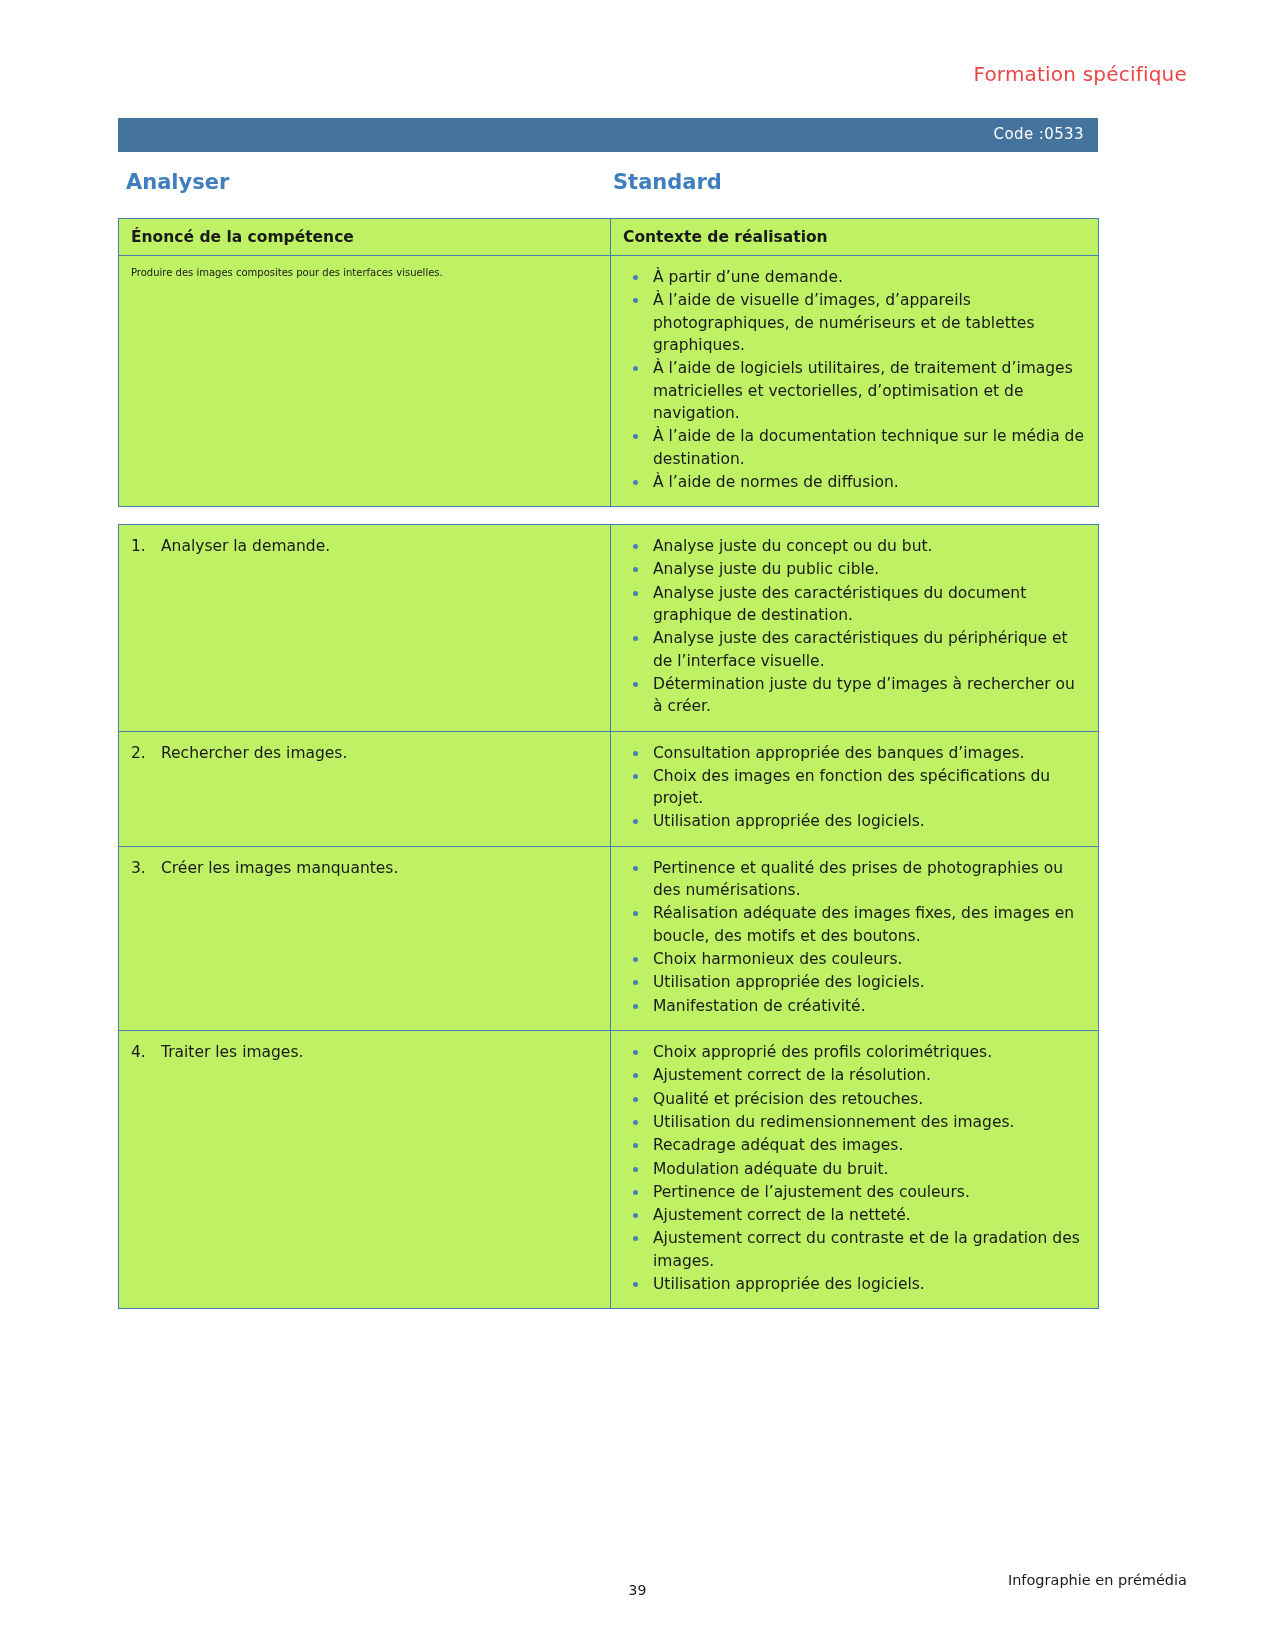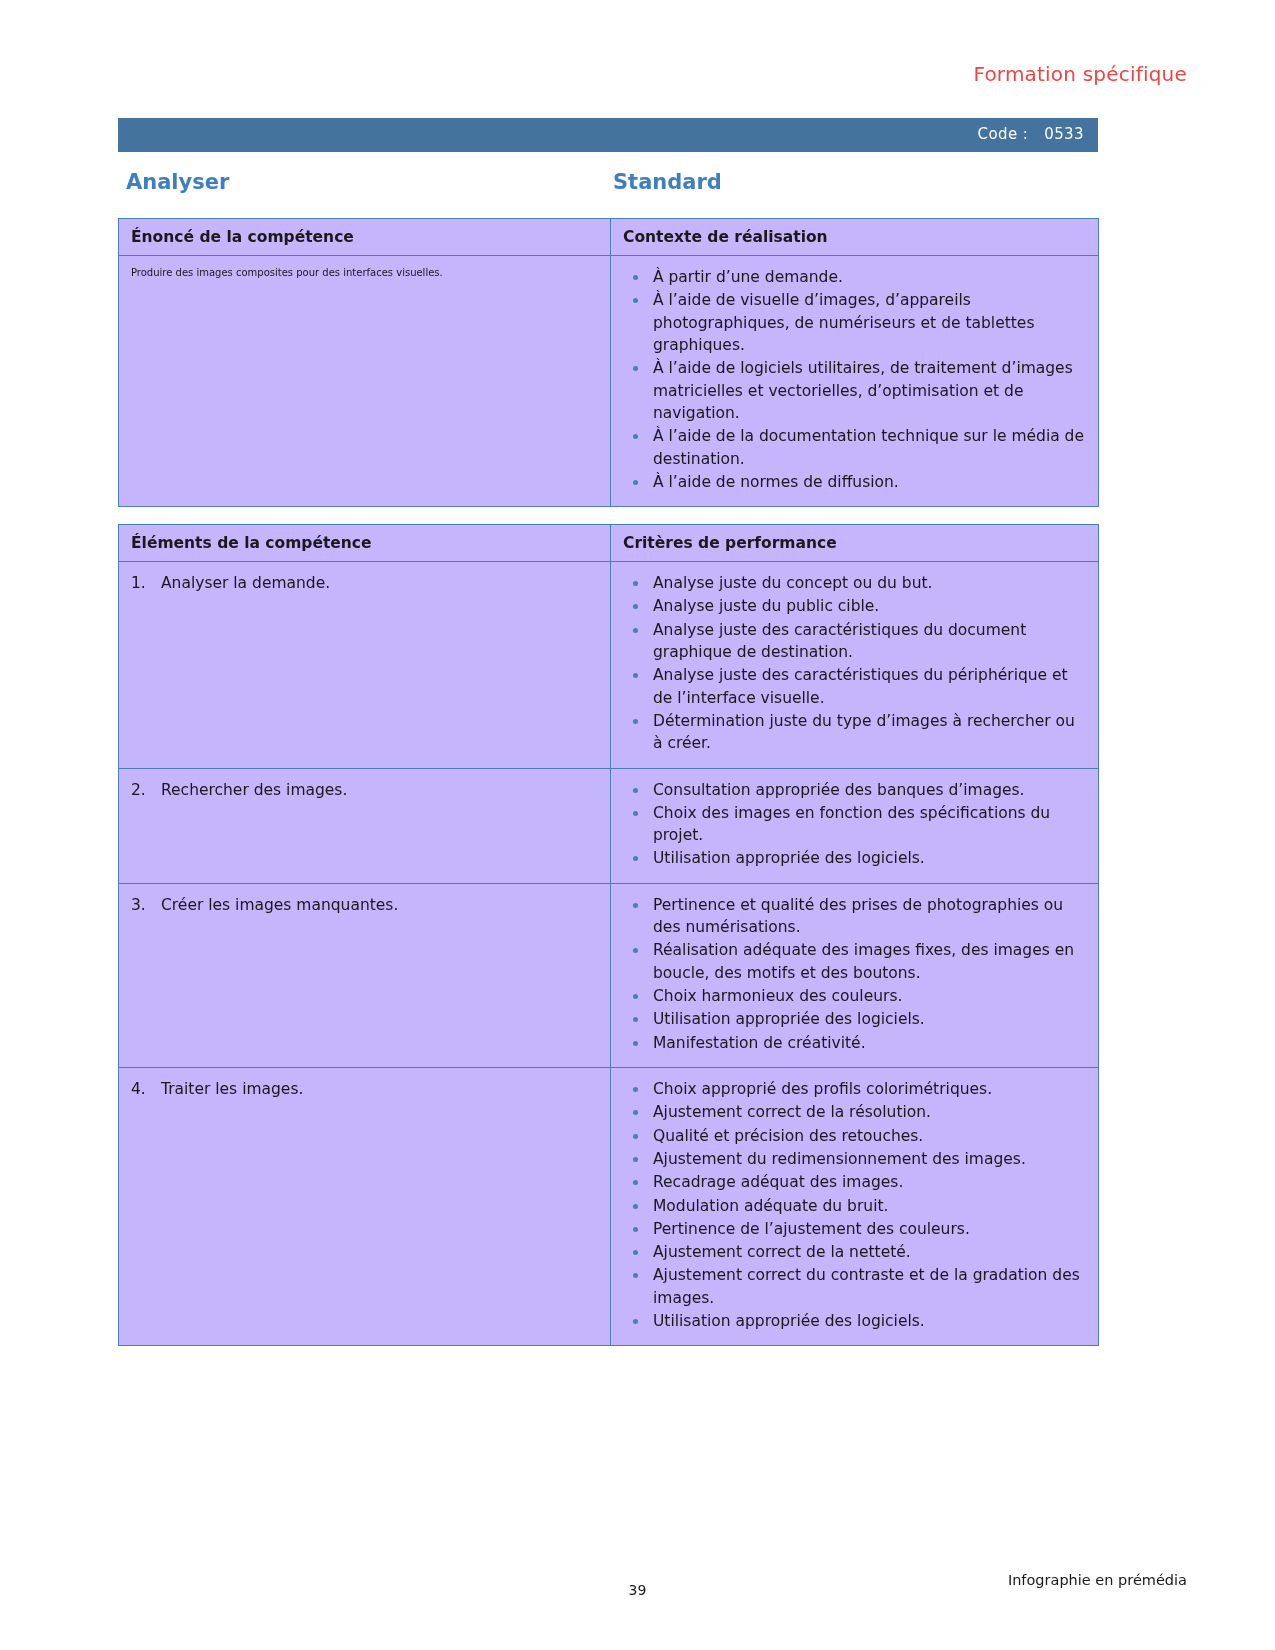--- a/index.html
+++ b/index.html
@@ -43,21 +43,21 @@
     color: #ffffff;
     box-sizing: border-box;
   }
   .code-bar .code-text {
     position: absolute;
     right: 14px;
     top: 7px;
     font-size: 15px;
     letter-spacing: 0.4px;
   }
-  .code-bar .code-text .code-label { margin-right: 16px; }
+  .code-bar .code-text .code-label { margin-right: 0; }
 
   .col-heads {
     position: absolute;
     top: 170px;
     left: 118px;
     width: 980px;
     height: 34px;
   }
   .col-heads .h {
     position: absolute;
@@ -70,21 +70,21 @@
   .col-heads .h.right { left: 495px; top: 0; }
 
   
   table.doc {
     position: absolute;
     left: 118px;
     width: 980px;
     border-collapse: collapse;
     border: 1.5px solid #4a7fb5;
     table-layout: fixed;
-    background: #c4b5fd;
+    background: #bef264;
   }
   table.doc td {
     border: 1px solid #4a7fb5;
     vertical-align: top;
     padding: 10px 12px 12px 12px;
   }
   table.doc td.head {
     font-weight: bold;
     font-size: 15.5px;
     padding: 9px 12px 9px 12px;
@@ -202,24 +202,20 @@
       </tr>
     </tbody>
   </table>
 
   <table class="doc" id="table2">
     <colgroup>
         <col class="c1">
         <col class="c2">
       </colgroup>
     <tbody id="t2-body">
-      <tr>
-        <td class="head">Éléments de la compétence</td>
-        <td class="head">Critères de performance</td>
-      </tr>
     <tr>
           <td>
             <ol class="numlist">
               <li><span class="num">1.</span><span>Analyser la demande.</span></li>
             </ol>
           </td>
           <td>
             <ul class="bullets">
               <li>Analyse juste du concept ou du but.</li>
               <li>Analyse juste du public cible.</li>
@@ -263,21 +259,21 @@
           <td>
             <ol class="numlist">
               <li><span class="num">4.</span><span>Traiter les images.</span></li>
             </ol>
           </td>
           <td>
             <ul class="bullets">
               <li>Choix approprié des profils colorimétriques.</li>
               <li>Ajustement correct de la résolution.</li>
               <li>Qualité et précision des retouches.</li>
-              <li>Ajustement du redimensionnement des images.</li>
+              <li>Utilisation du redimensionnement des images.</li>
               <li>Recadrage adéquat des images.</li>
               <li>Modulation adéquate du bruit.</li>
               <li>Pertinence de l’ajustement des couleurs.</li>
               <li>Ajustement correct de la netteté.</li>
               <li>Ajustement correct du contraste et de la gradation des images.</li>
               <li>Utilisation appropriée des logiciels.</li>
             </ul>
           </td>
         </tr>
       </tbody>

